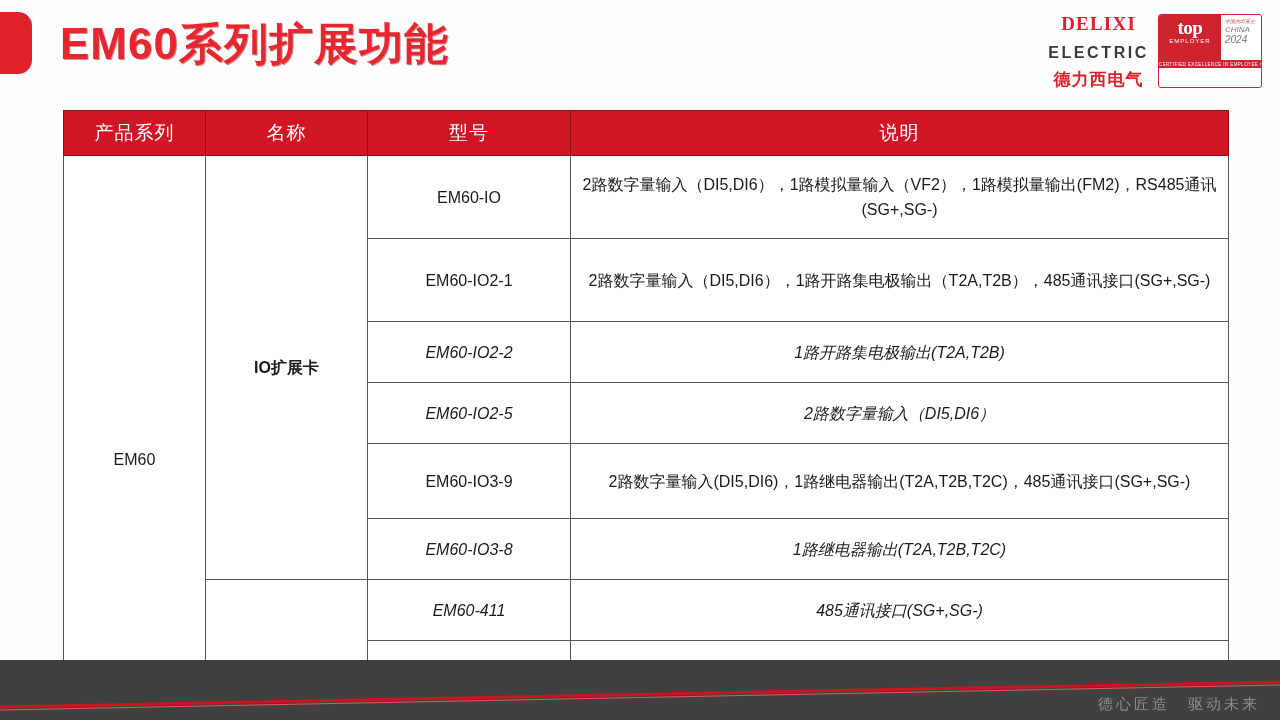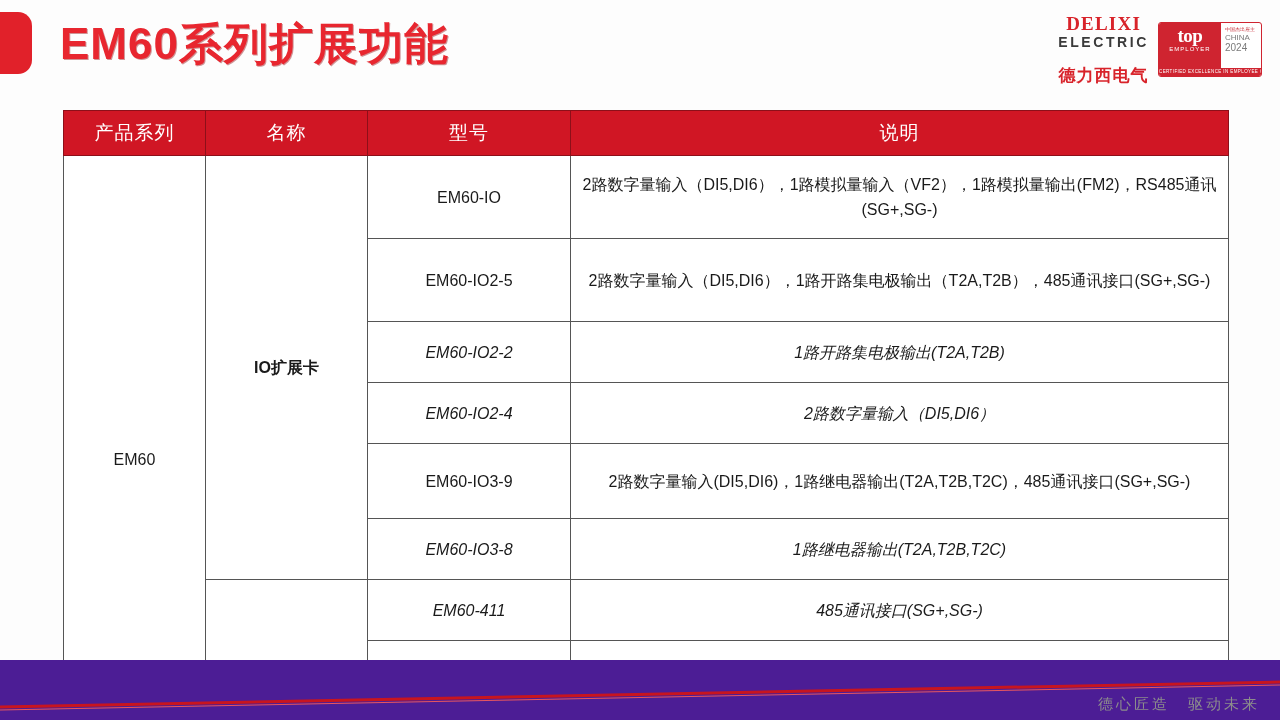--- a/index.html
+++ b/index.html
@@ -39,49 +39,48 @@
     text-shadow: 1px 1px 0 rgba(150,20,25,0.45);
     white-space: nowrap;
   }
 
   
   #brand-logo {
     position: absolute;
     right: 18px;
     top: 14px;
     display: flex;
-    align-items: center;
     gap: 9px;
   }
   #delixi-logo {
     display: flex;
     flex-direction: column;
     align-items: center;
     line-height: 1;
   }
   .delixi-en {
     font-size: 19px;
     font-weight: bold;
     color: #d8232a;
     letter-spacing: 1.2px;
     font-family: "Liberation Serif", "DejaVu Serif", serif;
   }
   .delixi-sub {
-    font-size: 14px;
+    font-size: 16px;
     font-weight: bold;
     color: #3a3a3a;
     letter-spacing: 2.6px;
-    margin-top: 2px;
+    margin-top: 12px;
   }
   .delixi-cn {
     font-size: 17px;
     font-weight: bold;
     color: #d8232a;
     letter-spacing: 1px;
-    margin-top: 18px;
+    margin-top: 10px;
   }
   #top-employer-badge {
     border: 1.5px solid #cf2430;
     border-radius: 3px;
     background: #ffffff;
     width: 104px;
     box-sizing: border-box;
     overflow: hidden;
   }
   .badge-main {
@@ -106,20 +105,21 @@
   .badge-employer {
     font-size: 6px;
     letter-spacing: 1px;
     margin-top: 1px;
   }
   .badge-right {
     flex: 1;
     padding: 3px 2px 2px 4px;
     color: #5a5a5a;
     text-align: left;
+    font-style: italic;
   }
   .badge-cn {
     font-size: 5px;
     color: #c8303a;
     line-height: 7px;
     white-space: nowrap;
   }
   .badge-country {
     font-size: 8px;
     color: #7a7a7a;
@@ -188,21 +188,21 @@
   .r-mid   { height: 62px; }
   .r-short { height: 48px; font-style: italic; }
 
   
   #footer-band {
     position: absolute;
     left: 0;
     bottom: 0;
     width: 1280px;
     height: 60px;
-    background: #4c1d95;
+    background: #404040;
     overflow: hidden;
   }
   #footer-line {
     position: absolute;
     left: 0;
     bottom: 0;
     width: 1280px;
     height: 60px;
   }
   #footer-slogan {
@@ -259,29 +259,29 @@
     </tr>
   </thead>
   <tbody>
     <tr>
       <td class="col-series" rowspan="9">EM60</td>
       <td class="col-name" rowspan="6">IO扩展卡</td>
       <td class="col-model r-tall">EM60-IO</td>
       <td class="col-desc r-tall">2路数字量输入（DI5,DI6），1路模拟量输入（VF2），1路模拟量输出(FM2)，RS485通讯(SG+,SG-)</td>
     </tr>
     <tr>
-      <td class="col-model r-tall">EM60-IO2-5</td>
+      <td class="col-model r-tall">EM60-IO2-1</td>
       <td class="col-desc r-tall">2路数字量输入（DI5,DI6），1路开路集电极输出（T2A,T2B），485通讯接口(SG+,SG-)</td>
     </tr>
     <tr>
       <td class="col-model r-short">EM60-IO2-2</td>
       <td class="col-desc r-short">1路开路集电极输出(T2A,T2B)</td>
     </tr>
     <tr>
-      <td class="col-model r-short">EM60-IO2-4</td>
+      <td class="col-model r-short">EM60-IO2-5</td>
       <td class="col-desc r-short">2路数字量输入（DI5,DI6）</td>
     </tr>
     <tr>
       <td class="col-model r-mid">EM60-IO3-9</td>
       <td class="col-desc r-mid">2路数字量输入(DI5,DI6)，1路继电器输出(T2A,T2B,T2C)，485通讯接口(SG+,SG-)</td>
     </tr>
     <tr>
       <td class="col-model r-short">EM60-IO3-8</td>
       <td class="col-desc r-short">1路继电器输出(T2A,T2B,T2C)</td>
     </tr>

